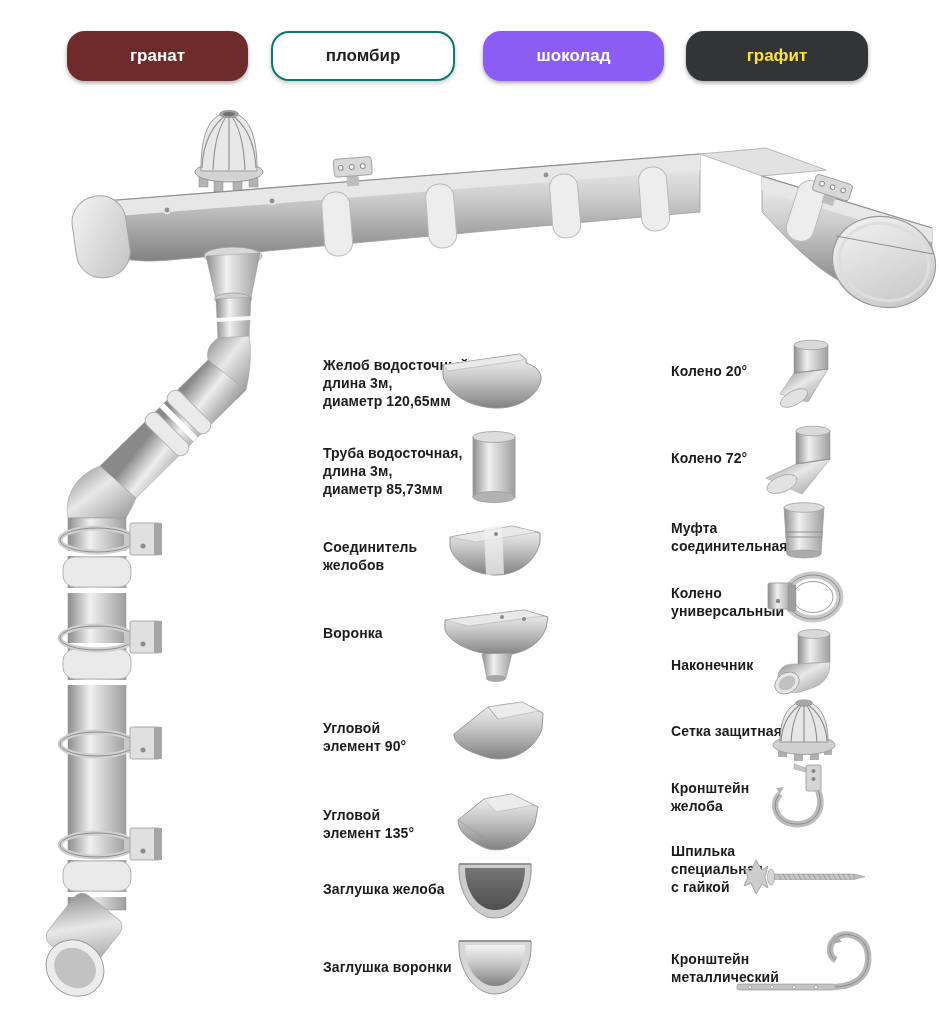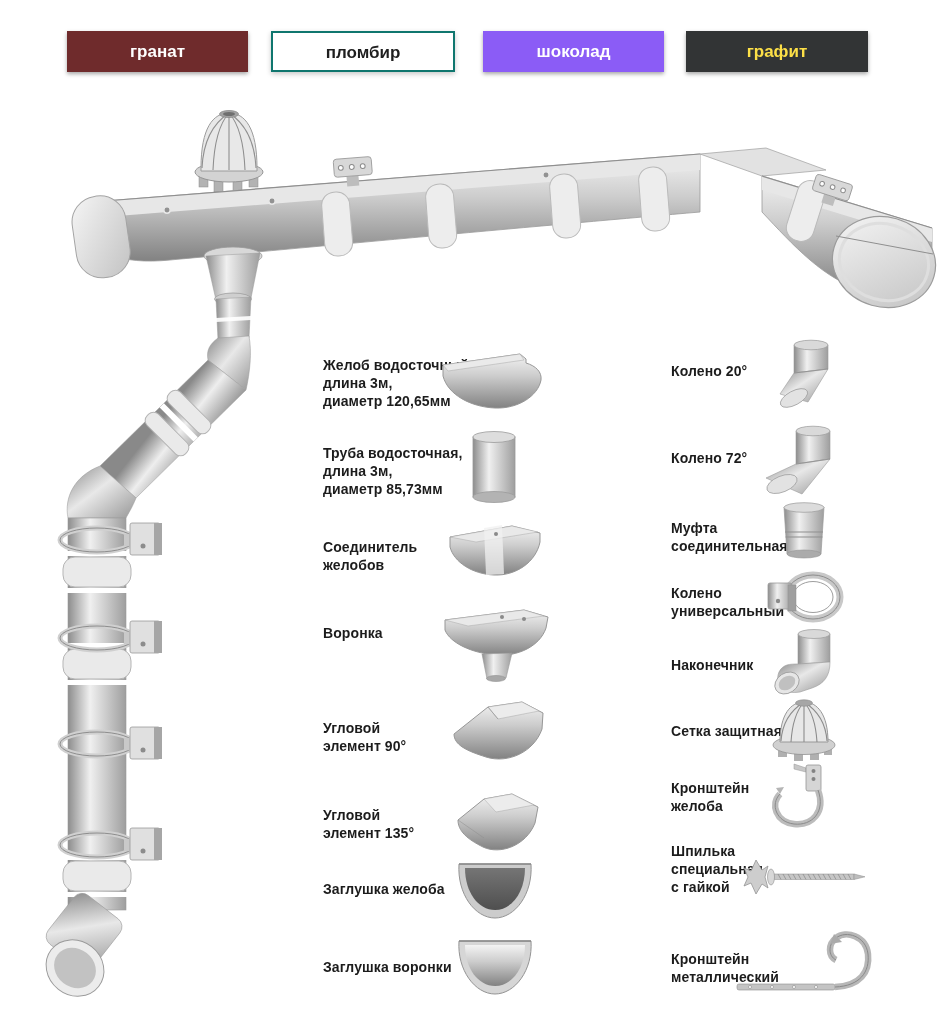--- a/index.html
+++ b/index.html
@@ -1,21 +1,21 @@
 <!DOCTYPE html>
 <html><head>
 <meta charset="utf-8">
 <style>
   html,body{margin:0;padding:0;}
   body{
     width:939px;height:1024px;background:#ffffff;position:relative;overflow:hidden;
     font-family:"Liberation Sans",sans-serif;
   }
   .swatch{
-    position:absolute;top:31px;height:41px;border:none;border-radius:0;
+    position:absolute;top:31px;height:50px;border:none;border-radius:18px;
     font-family:"Liberation Sans",sans-serif;font-weight:bold;font-size:17px;
     box-shadow:0 2px 4px rgba(0,0,0,.35);cursor:pointer;padding:10px;
   }
   .swatch.light{border:2px solid #0f766e;box-shadow:0 2px 5px rgba(0,0,0,.22);}
   #assembly{position:absolute;left:0;top:0;pointer-events:none;}
   .part-label{
     position:absolute;font-weight:bold;font-size:14px;line-height:18px;color:#1c1c1c;
     white-space:pre-line;letter-spacing:.1px;margin-left:36px;
   }
   .part-icon{position:absolute;}

